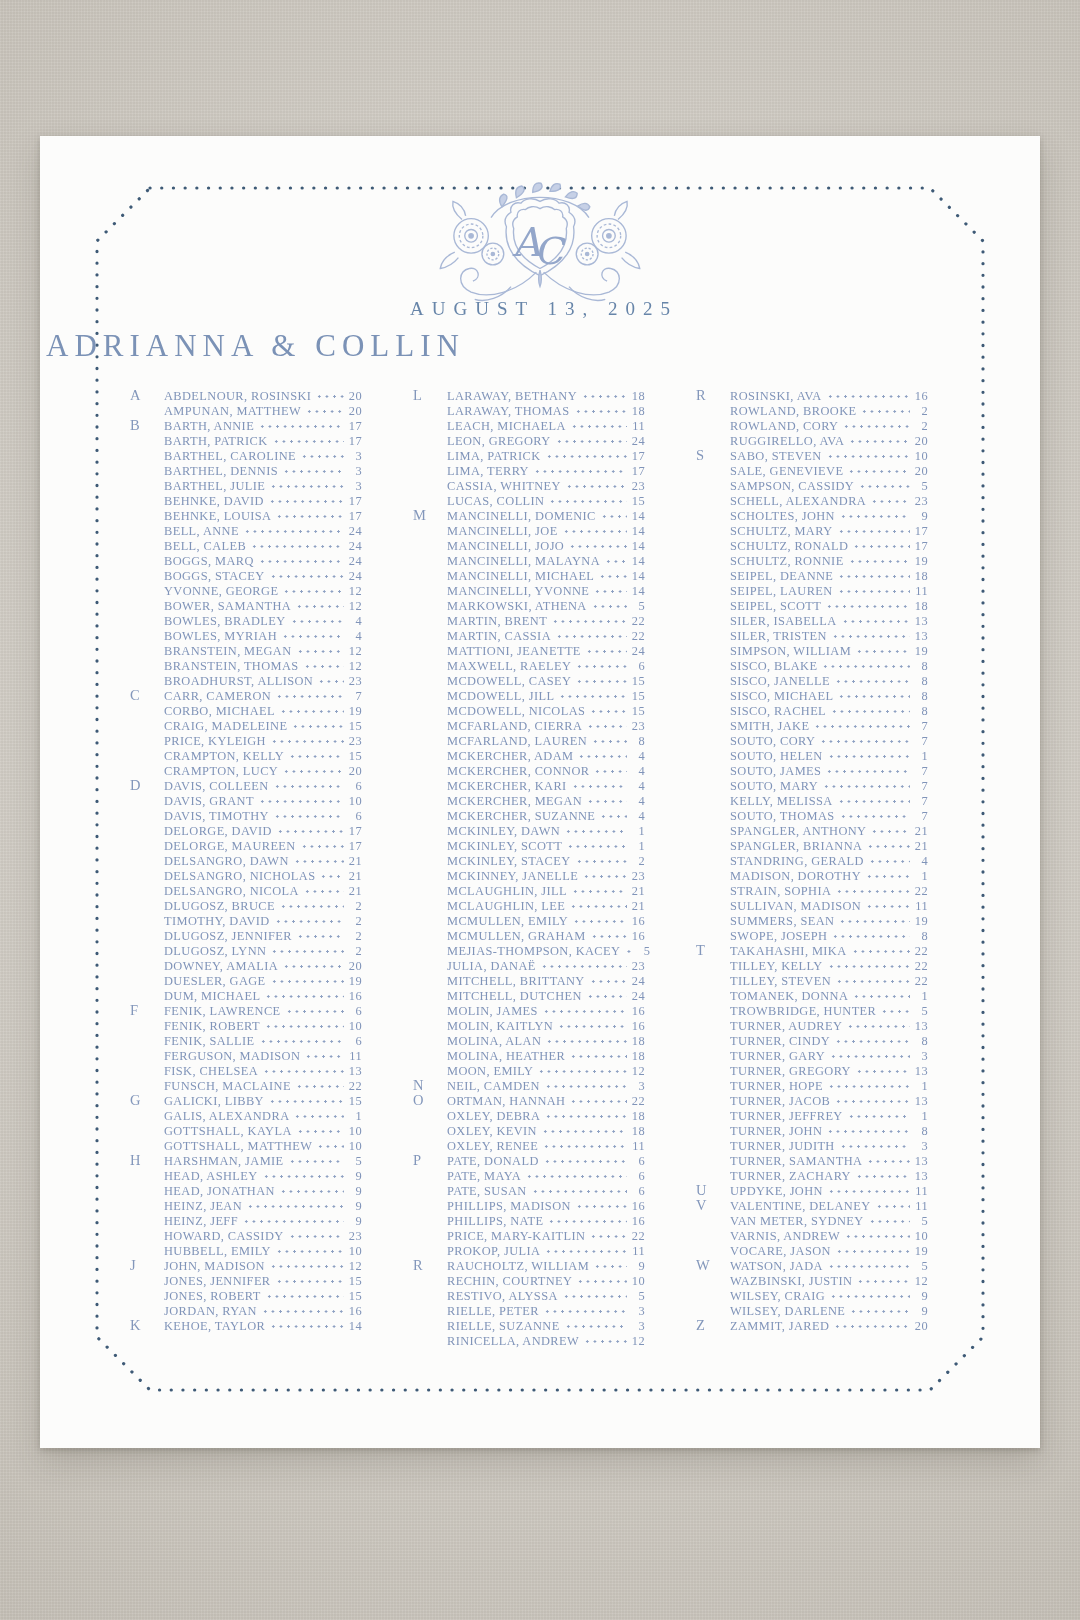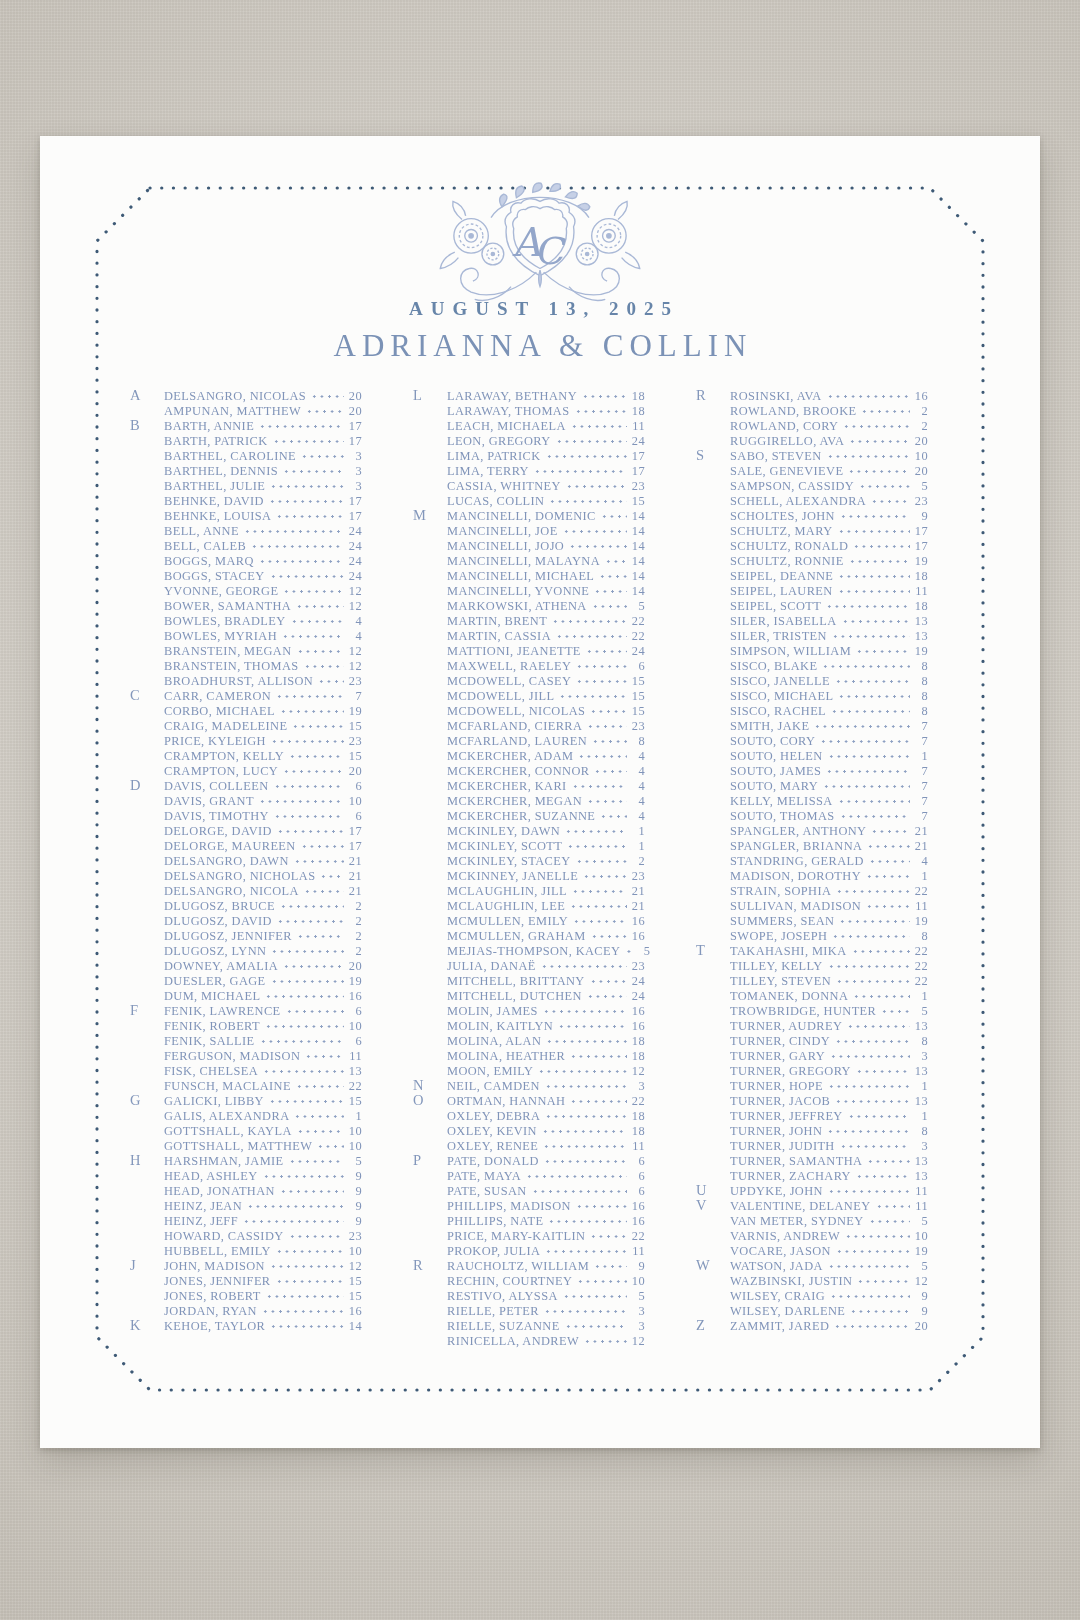--- a/index.html
+++ b/index.html
@@ -19,24 +19,23 @@
     position:absolute; left:40px; top:136px; width:1000px; height:1312px;
     background:#fcfcfb;
     box-shadow:0 2px 6px rgba(60,55,45,0.25), 0 14px 30px rgba(60,55,45,0.18);
   }
   .border-svg { position:absolute; left:0; top:0; width:1000px; height:1312px; }
   .crest-wrap { position:absolute; top:40px; left:0; right:0; text-align:center; }
   .date {
     position:absolute; top:162px; left:0; right:0; text-align:center;
     font-size:19px; line-height:22px; letter-spacing:8px; text-indent:8px;
     color:#6785a9;
-    font-weight:bold;
   }
   .names {
-    position:absolute; top:192px; left:0; right:0; text-align:center;
+    position:absolute; top:192px; left:0; right:0; text-align:left;
     font-size:31px; line-height:36px; letter-spacing:6px; text-indent:6px;
     color:#7b92b6;
   }
   .columns {
     position:absolute; top:249px; left:90px; right:112px;
     display:flex; justify-content:space-between;
   }
   .gcol { flex:0 0 232px; width:232px; }
   .grow {
     display:flex; align-items:baseline;
@@ -120,21 +119,21 @@
       </svg>
     </div>
 
     <div class="date">AUGUST 13, 2025</div>
     <div class="names">ADRIANNA &amp; COLLIN</div>
 
     <div class="columns">
         <div class="gcol">
           <div class="grow">
             <span class="glt">A</span>
-            <span class="gnm">DELSANGRO, NICOLAS</span>
+            <span class="gnm">ABDELNOUR, ROSINSKI</span>
             <span class="gld"></span>
             <span class="gtb">20</span>
           </div>
           <div class="grow">
             <span class="glt"></span>
             <span class="gnm">AMPUNAN, MATTHEW</span>
             <span class="gld"></span>
             <span class="gtb">20</span>
           </div>
           <div class="grow">
@@ -330,21 +329,21 @@
             <span class="gtb">21</span>
           </div>
           <div class="grow">
             <span class="glt"></span>
             <span class="gnm">DLUGOSZ, BRUCE</span>
             <span class="gld"></span>
             <span class="gtb">2</span>
           </div>
           <div class="grow">
             <span class="glt"></span>
-            <span class="gnm">DLUGOSZ, DAVID</span>
+            <span class="gnm">TIMOTHY, DAVID</span>
             <span class="gld"></span>
             <span class="gtb">2</span>
           </div>
           <div class="grow">
             <span class="glt"></span>
             <span class="gnm">DLUGOSZ, JENNIFER</span>
             <span class="gld"></span>
             <span class="gtb">2</span>
           </div>
           <div class="grow">

